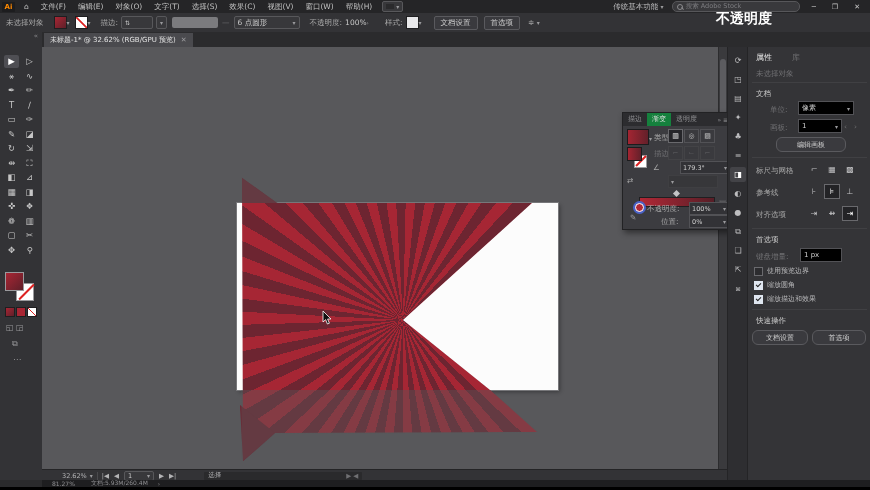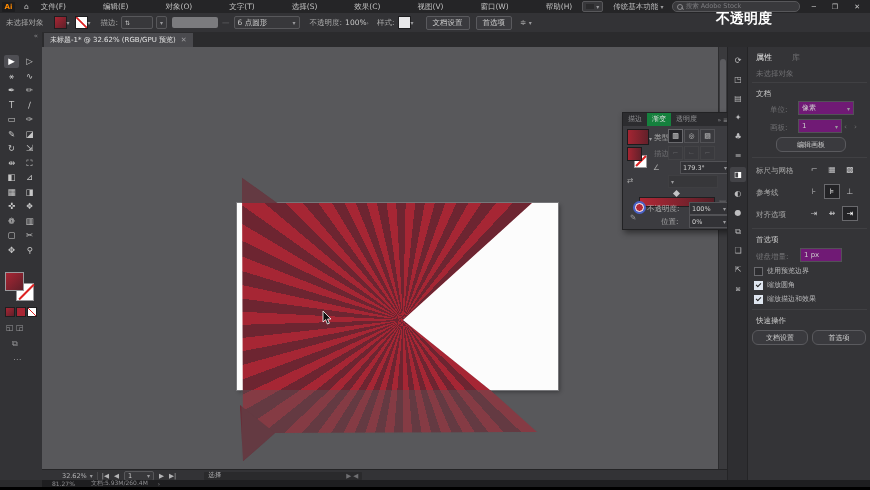--- a/index.html
+++ b/index.html
@@ -95,21 +95,21 @@
   #gstopR{left:85px;background:#571e27;border:1px solid #cfcfcf;}
   #gmid{position:absolute;left:51px;top:78px;width:5px;height:5px;background:#c4c4c6;transform:rotate(45deg);}
 
   
   #dock{left:727px;top:47px;width:20px;height:433px;background:#2e2e31;border-left:1px solid #242426;}
   .dock-ic{position:absolute;left:2px;width:16px;height:15px;text-align:center;line-height:15px;
            font-size:8px;color:#bdbdbf;border-radius:2px;}
   .dock-ic.active{background:#434347;color:#fff;}
   #props{left:747px;top:47px;width:123px;height:433px;background:#343437;border-left:1px solid #242426;}
   .ptab{font-size:8px;}
-  .pbox{position:absolute;height:12px;border:1px solid #525256;background:#701a75;color:#cfcfcf;
+  .pbox{position:absolute;height:12px;border:1px solid #525256;background:#000000;color:#cfcfcf;
         display:flex;align-items:center;justify-content:space-between;padding:0 3px;font-size:7px;}
   .pbtn{position:absolute;height:13px;border:1px solid #5a5a5e;border-radius:6px;background:#3a3a3e;
         color:#d2d2d2;font-size:7px;display:flex;align-items:center;justify-content:center;text-align:right;}
   .icbtn{position:absolute;width:14px;height:13px;border:1px solid transparent;color:#c2c2c4;
          font-size:8px;text-align:center;line-height:13px;}
   .icbtn.pressed{background:#232326;border-color:#69696d;color:#fff;}
   .cbrow{position:absolute;left:6px;display:flex;align-items:center;gap:4px;font-size:7px;color:#b9b9bb;}
   .cb{width:7px;height:7px;border:1px solid #6a6a6e;background:#2c2c2f;position:relative;flex:0 0 auto;}
   .cb.on{background:#dfe6f0;border-color:#dfe6f0;}
   .cb.on:after{content:"";position:absolute;left:1px;top:1px;width:4px;height:2px;
@@ -130,21 +130,21 @@
   #wm{position:absolute;left:716px;top:10px;z-index:50;color:#fff;display:flex;align-items:center;gap:8px;}
   #wm .p1{font-size:14px;font-weight:bold;}
   #wm .p2{font-size:22px;font-weight:bold;letter-spacing:-1px;}
 </style>
 </head>
 <body>
 
 <div class="abs" id="menubar">
   <div id="ailogo">Ai</div>
   <span class="menu-item">⌂</span>
-  <span id="menu-items" style="display:flex;gap:25px;">
+  <span id="menu-items" style="display:flex;">
       <span class="menu-item">文件(F)</span>
       <span class="menu-item">编辑(E)</span>
       <span class="menu-item">对象(O)</span>
       <span class="menu-item">文字(T)</span>
       <span class="menu-item">选择(S)</span>
       <span class="menu-item">效果(C)</span>
       <span class="menu-item">视图(V)</span>
       <span class="menu-item">窗口(W)</span>
       <span class="menu-item">帮助(H)</span>
     </span>
@@ -182,21 +182,21 @@
   </span>
   <span style="width:46px;height:11px;background:#7b7b7e;border-radius:2px;margin-left:5px;"></span>
   <span class="lbl dim" style="margin:0 4px;">—</span>
   <span class="cb-box" style="width:58px;justify-content:space-between;">
     <span>6 点圆形</span>
     <span class="caret">▾</span>
   </span>
   <span class="lbl" style="margin-left:10px;">不透明度:</span>
   <span class="lbl2" style="margin-left:3px;">100%</span>
   <span class="caret">›</span>
-  <span class="lbl" style="margin-left:8px;">样式:</span>
+  <span class="lbl" style="margin-left:16px;">样式:</span>
   <span class="swatch" style="margin-left:3px;background:#e8e8ea;"></span>
   <span class="caret">▾</span>
   <span class="cb-btn" style="margin-left:12px;">文档设置</span>
   <span class="cb-btn" style="margin-left:6px;">首选项</span>
   <span class="lbl" style="margin-left:8px;">≑ <span class="caret">▾</span></span>
 </div>
 
 <div class="abs" id="tabbar">
   <div id="toolhead"><span>«</span></div>
   <div id="tab">

